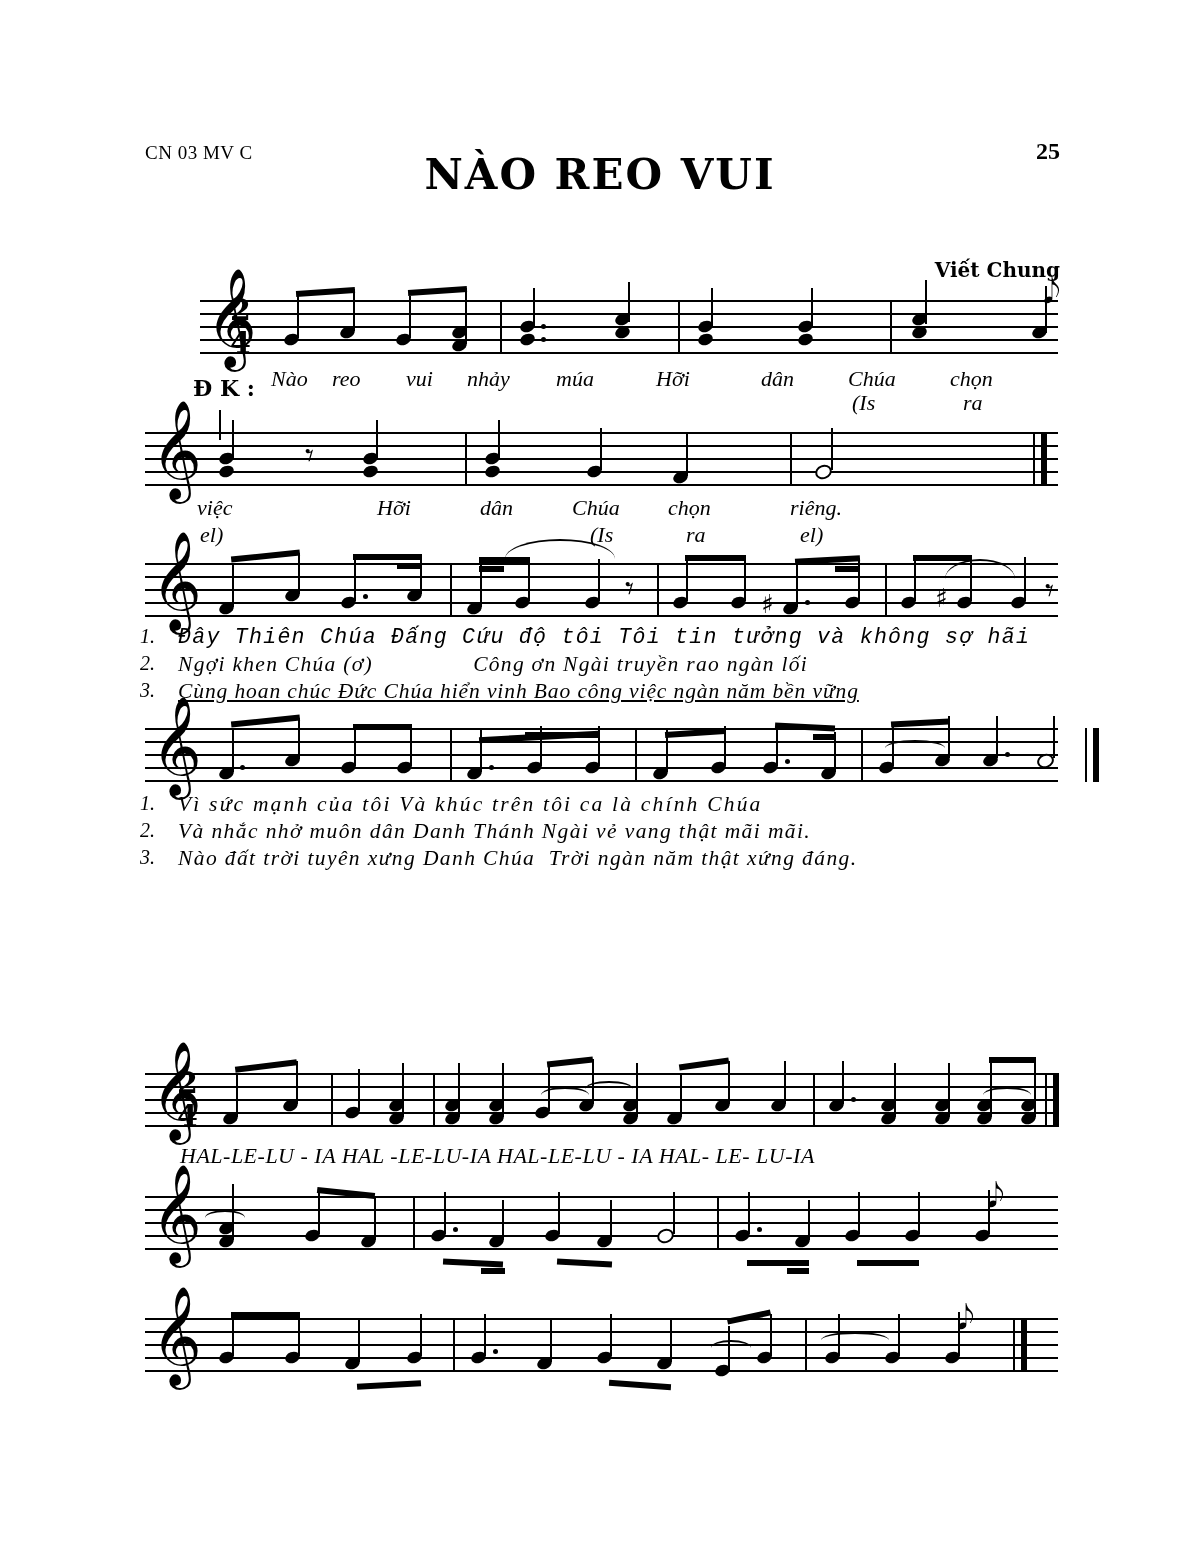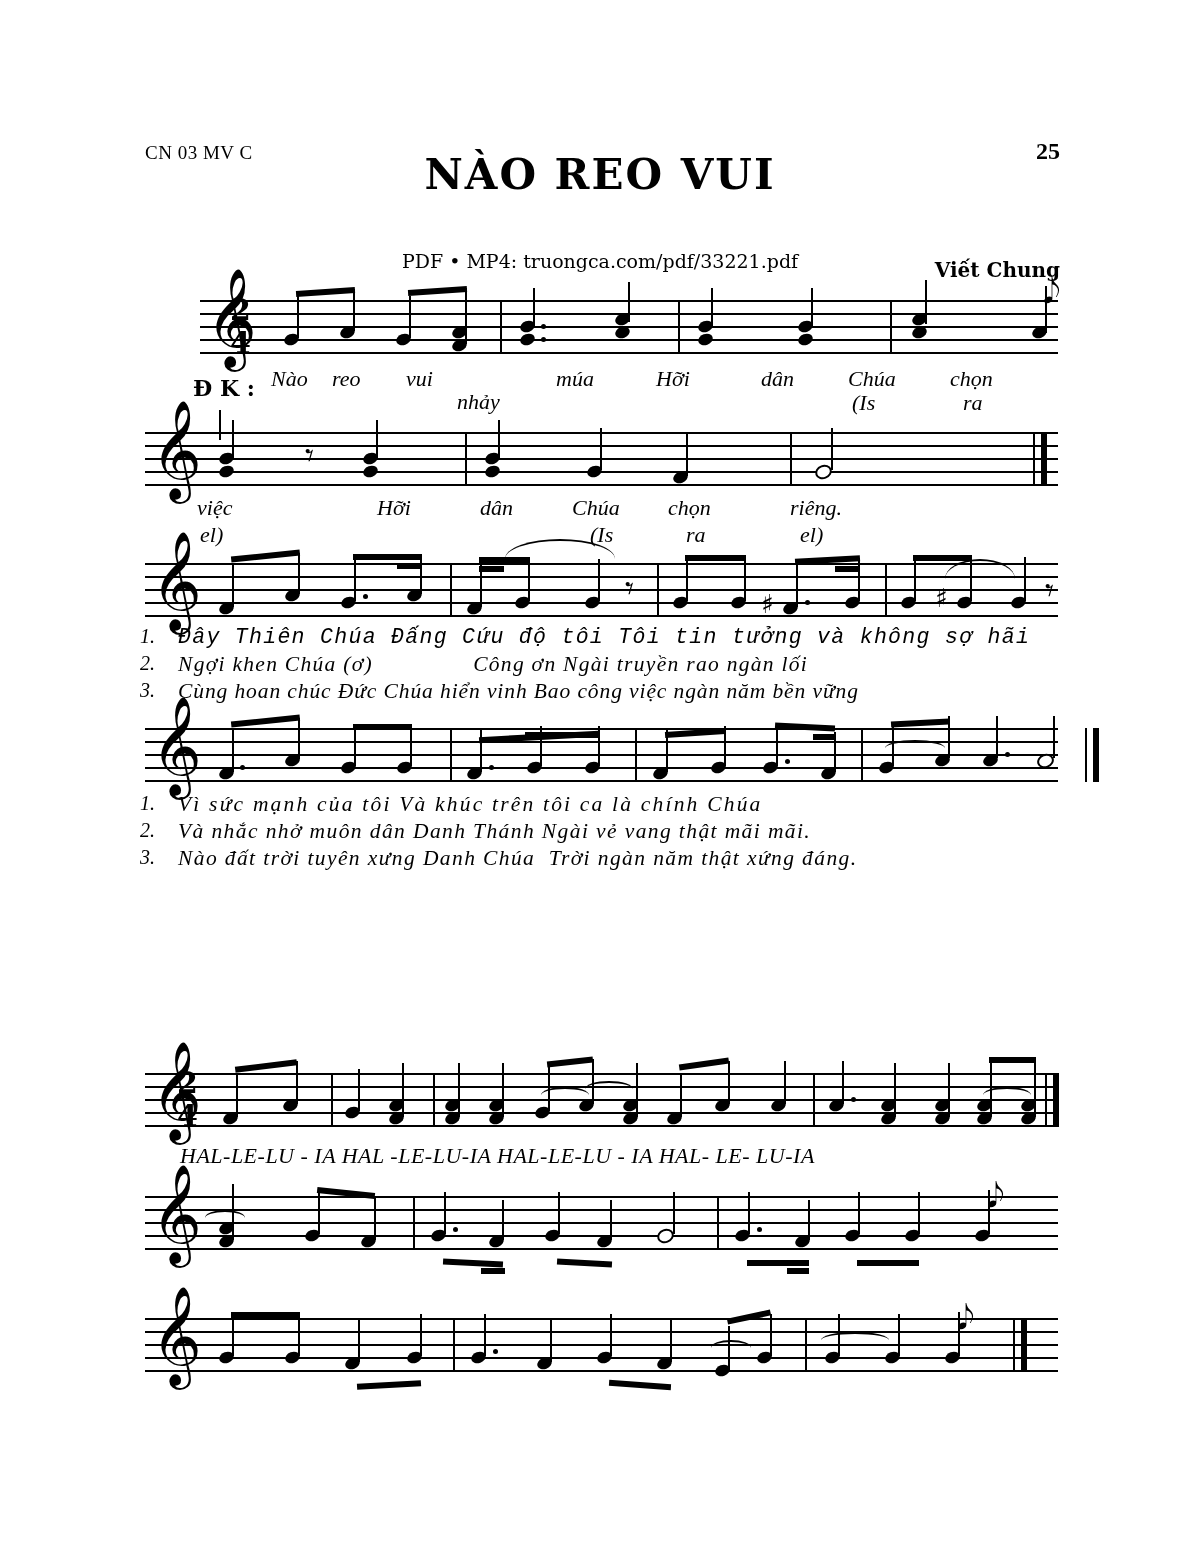--- a/index.html
+++ b/index.html
@@ -210,21 +210,20 @@
   }
 </style>
 </head>
 <body>
 
 <div class="page">
 
   <div class="hdr-code">CN 03 MV C</div>
   <div class="hdr-page">25</div>
   <div class="title-main">NÀO REO VUI</div>
-  <div class="pdf-line">PDF • MP4: truongca.com/pdf/33221.pdf</div>
   <div class="composer">Viết Chung</div>
 
   <div class="staff" style="left:200px; top:300px; width:858px;">
     <div class="line"></div>
       <div class="line"></div>
       <div class="line"></div>
       <div class="line"></div>
       <div class="line"></div>
     <div class="clef">𝄞</div>
     <div class="timesig" style="left:30px;">
@@ -275,21 +274,21 @@
 
     <div class="nh" style="left:832px; top:27px;"></div>
     <div class="stem" style="left:845px; top:-14px; height:47px;"></div>
     <div class="flagrest" style="left:843px; top:-26px;">𝅘𝅥𝅮</div>
   </div>
 
   <div class="dk" style="left:193px; top:375px;">Đ K :</div>
   <div class="lyr" style="left:271px; top:366px;">Nào</div>
   <div class="lyr" style="left:332px; top:366px;">reo</div>
   <div class="lyr" style="left:406px; top:366px;">vui</div>
-  <div class="lyr" style="left:457px; top:366px;margin-top:23px;">nhảy</div>
+  <div class="lyr" style="left:467px; top:366px;">nhảy</div>
   <div class="lyr" style="left:556px; top:366px;">múa</div>
   <div class="lyr" style="left:656px; top:366px;">Hỡi</div>
   <div class="lyr" style="left:761px; top:366px;">dân</div>
   <div class="lyr" style="left:848px; top:366px;">Chúa</div>
   <div class="lyr" style="left:950px; top:366px;">chọn</div>
   <div class="lyr" style="left:852px; top:390px;">(Is</div>
   <div class="lyr" style="left:963px; top:390px;">ra</div>
 
   <div class="staff" style="left:145px; top:432px; width:913px;">
     <div class="line"></div>
@@ -415,21 +414,21 @@
   <div class="lyr-row" style="left:140px; top:625px;">
     <span class="lyr-num" style="position:static; width:38px;">1.</span>
     <span style="letter-spacing:1.3px;font-family:Liberation Mono, monospace;">Đây Thiên Chúa Đấng Cứu độ tôi Tôi tin tưởng và không sợ hãi</span>
   </div>
   <div class="lyr-row" style="left:140px; top:652px;">
     <span class="lyr-num" style="position:static; width:38px;">2.</span>
     <span style="letter-spacing:1.3px; white-space:pre;">Ngợi khen Chúa (ơ)               Công ơn Ngài truyền rao ngàn lối</span>
   </div>
   <div class="lyr-row" style="left:140px; top:679px;">
     <span class="lyr-num" style="position:static; width:38px;">3.</span>
-    <span style="letter-spacing:0.9px;">Cùng hoan chúc Đức Chúa hiển vinh Bao công việc ngàn năm bền vững</span>
+    <span style="letter-spacing:0.9px;text-decoration:underline;">Cùng hoan chúc Đức Chúa hiển vinh Bao công việc ngàn năm bền vững</span>
   </div>
 
   <div class="staff" style="left:145px; top:728px; width:913px;">
     <div class="line"></div>
       <div class="line"></div>
       <div class="line"></div>
       <div class="line"></div>
       <div class="line"></div>
     <div class="clef">𝄞</div>
 

